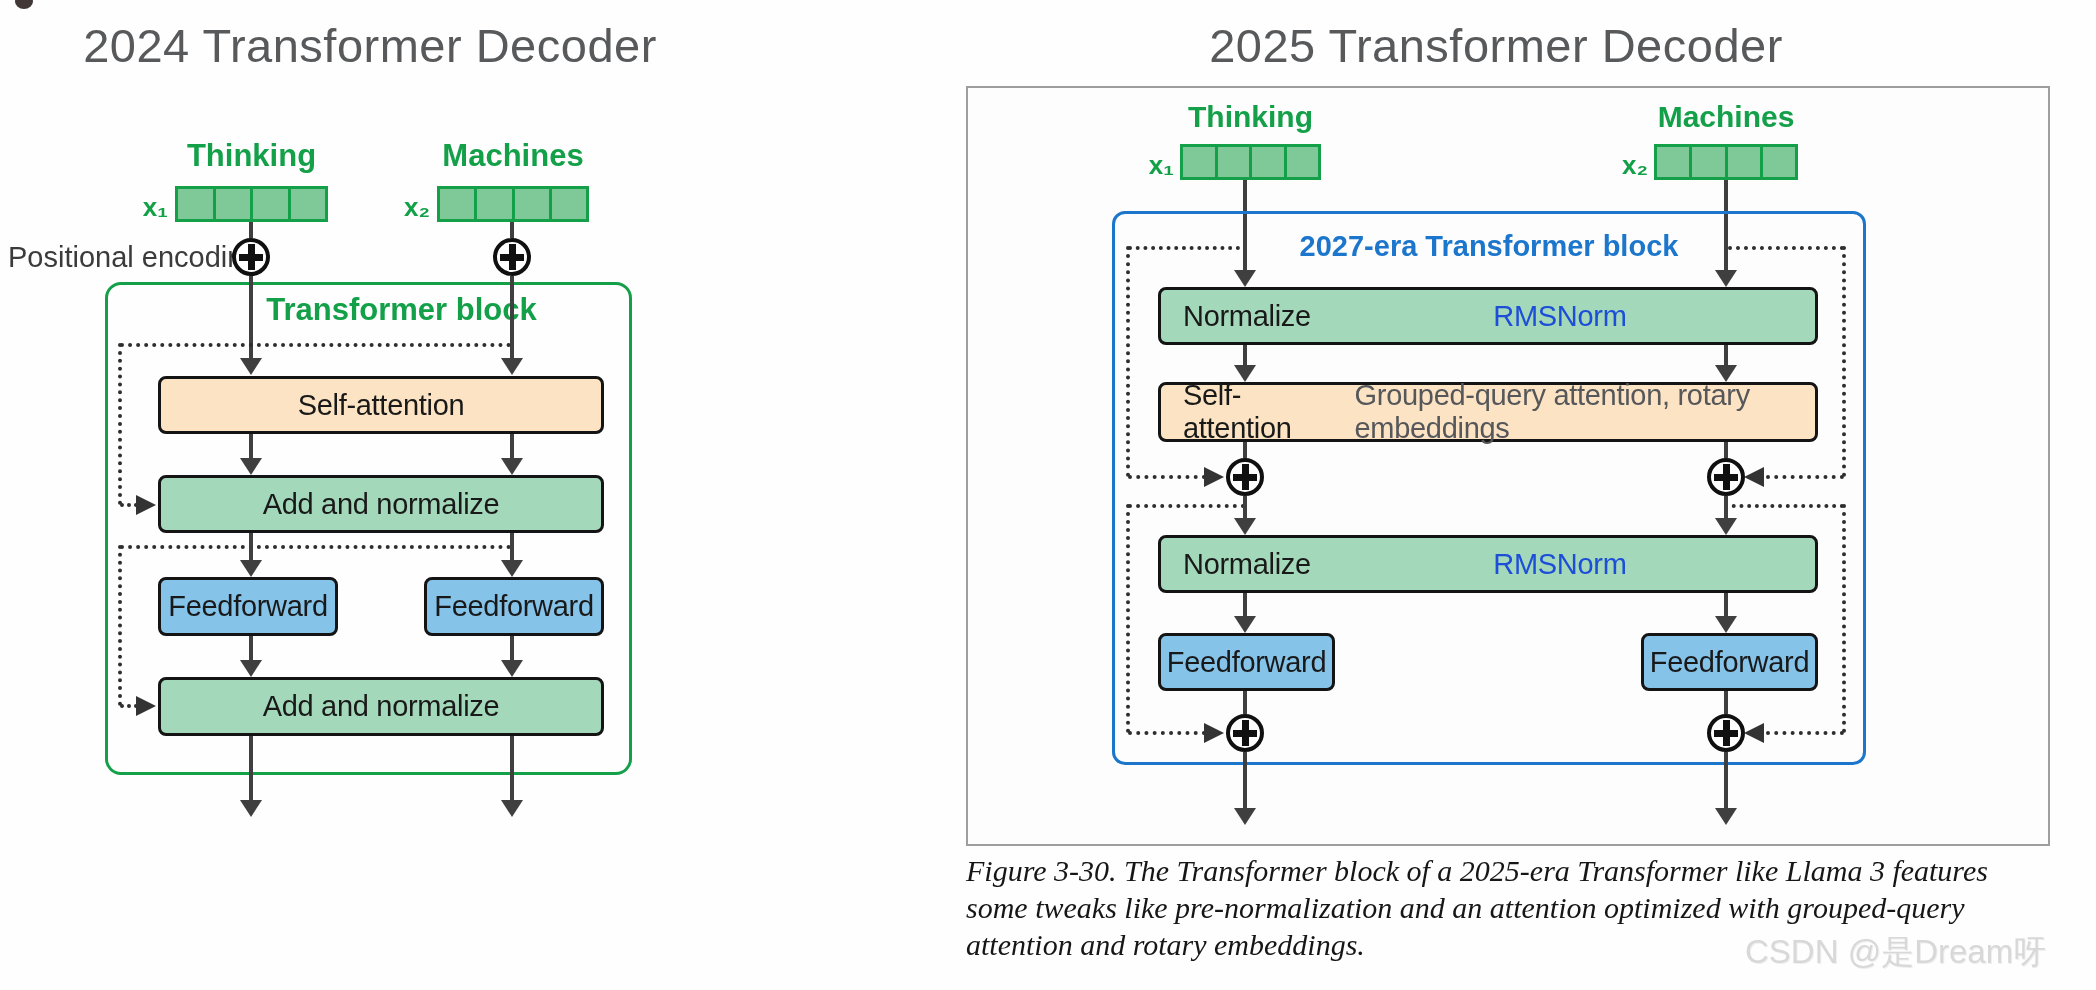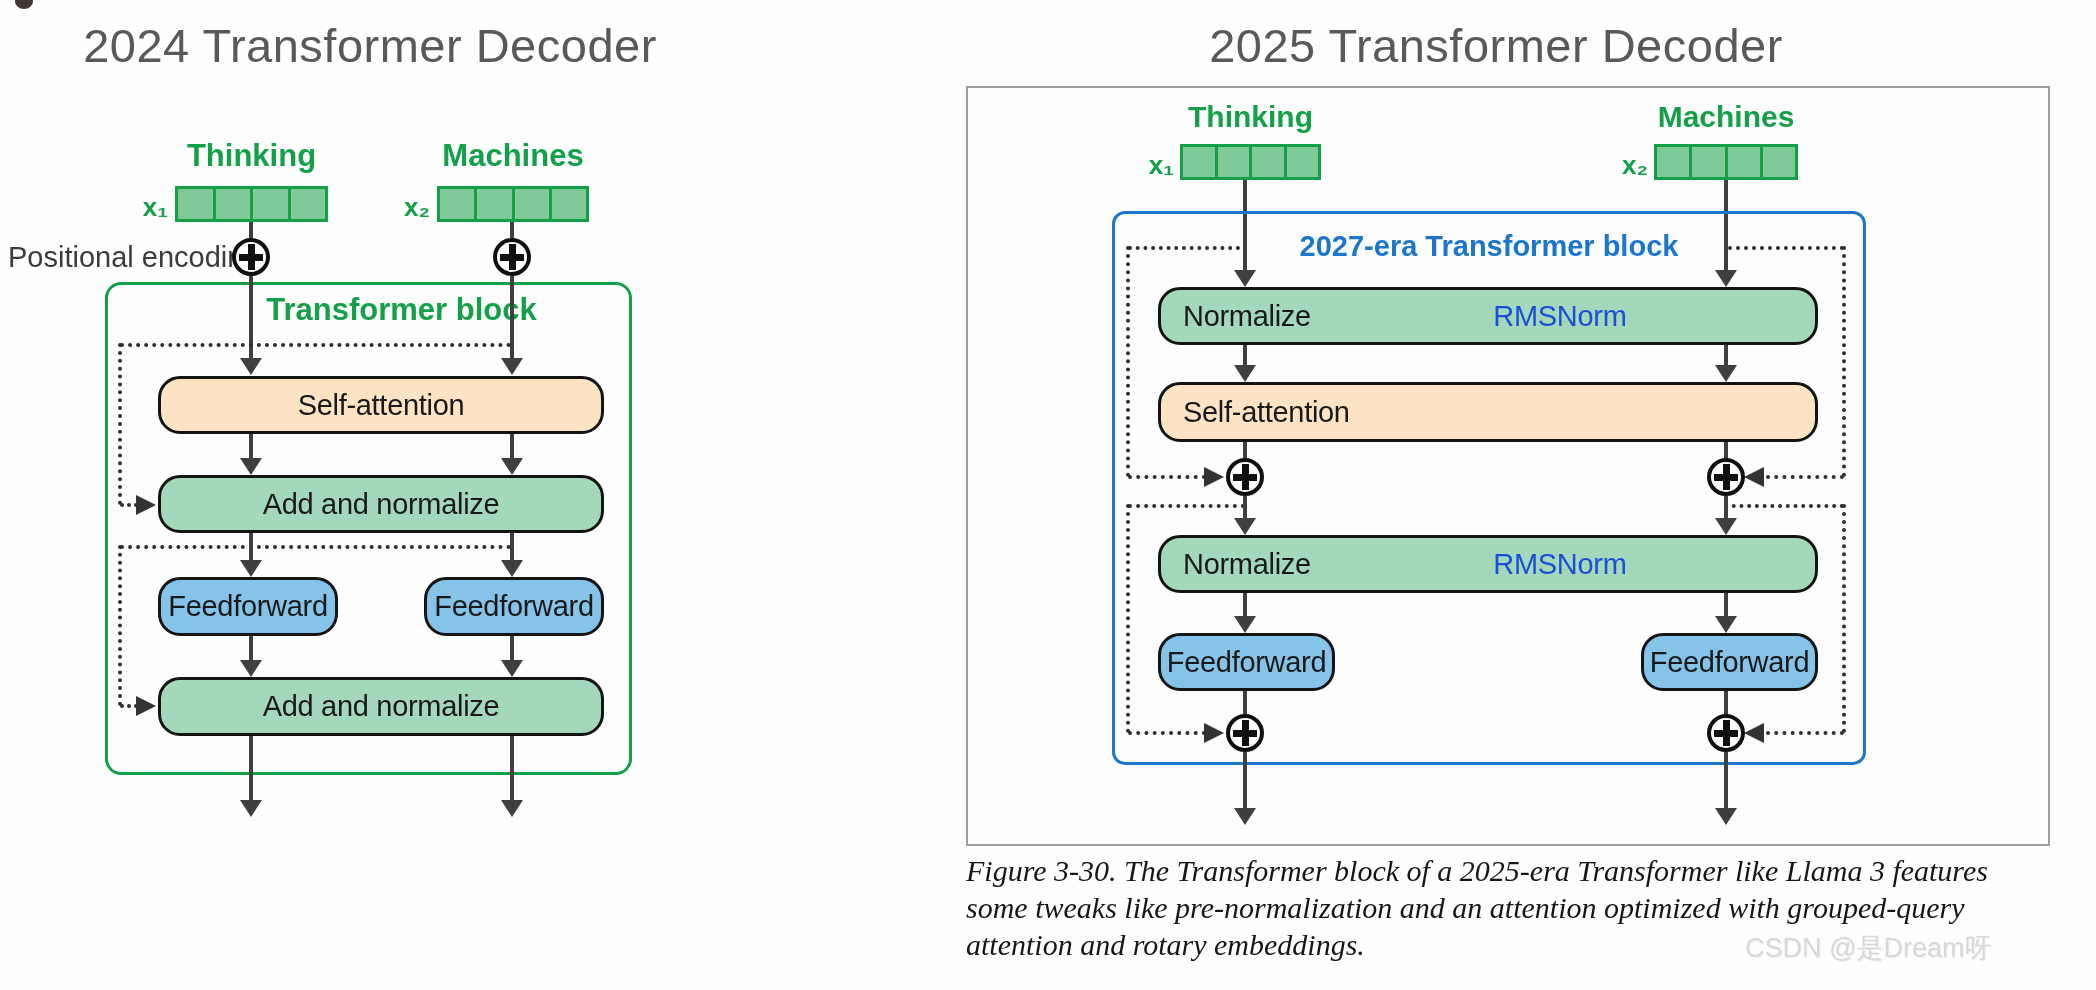--- a/index.html
+++ b/index.html
@@ -19,35 +19,35 @@
   .plus-circle::after{content:"";position:absolute;top:2px;bottom:2px;left:50%;margin-left:-3.5px;width:7px;background:#101010;}
   .vline{position:absolute;width:4px;background:#3f3f3f;}
   .arrow-down{position:absolute;width:0;height:0;border-left:11px solid transparent;
               border-right:11px solid transparent;border-top:17px solid #3f3f3f;}
   .arrow-right{position:absolute;width:0;height:0;border-top:10px solid transparent;
                border-bottom:10px solid transparent;border-left:20px solid #333333;}
   .arrow-left{position:absolute;width:0;height:0;border-top:10px solid transparent;
               border-bottom:10px solid transparent;border-right:20px solid #333333;}
   .dash-h{position:absolute;height:0;border-top:4px dotted #2e2e2e;}
   .dash-v{position:absolute;width:0;border-left:4px dotted #2e2e2e;}
-  .box{position:absolute;border:3px solid #141414;border-radius:22px;display:flex;align-items:center;
+  .box{position:absolute;border:3px solid #141414;border-radius:8px;display:flex;align-items:center;
        justify-content:center;font-size:29px;color:#191919;letter-spacing:-0.3px;box-sizing:border-box;}
   .peach{background:#fbe3c3;}
   .mint{background:#a4d8ba;}
   .bluebox{background:#85c3e9;}
   .box .detail{position:absolute;left:61%;transform:translateX(-50%);color:#1d4ed8;}
   .box.leftalign{justify-content:flex-start;padding-left:22px;}
   .sa-detail{color:#56575a;margin-left:34px;}
   .outline-green{position:absolute;border:3px solid #13a049;border-radius:16px;box-sizing:border-box;}
   .outline-blue{position:absolute;border:3px solid #1b76cc;border-radius:13px;box-sizing:border-box;}
   .outline-gray{position:absolute;border:2.5px solid #9e9e9e;box-sizing:border-box;background:#fdfdfd;}
   .blockline-label{position:absolute;text-align:center;font-weight:bold;}
   .caption{position:absolute;font-family:"Liberation Serif",serif;font-style:italic;font-size:30px;
            color:#161616;line-height:37px;}
-  .watermark{position:absolute;color:#d8d8d8;font-size:27px;text-shadow:1px 1px 0 #efefef;}
+  .watermark{position:absolute;color:#d8d8d8;font-size:33px;text-shadow:1px 1px 0 #efefef;}
   .corner-blob{position:absolute;background:#413737;border-radius:50%;}
 </style>
 </head>
 <body>
 
 <div id="canvas">
 
   <div class="corner-blob" style="left:15px;top:-6px;width:18px;height:15px;"></div>
 
   <div>
@@ -181,20 +181,21 @@
       <span class="detail">RMSNorm</span>
     </div>
 
     <div class="vline" style="left:1243px;top:345px;height:20px;"></div>
     <div class="vline" style="left:1724px;top:345px;height:20px;"></div>
     <div class="arrow-down" style="left:1234px;top:365px;"></div>
     <div class="arrow-down" style="left:1715px;top:365px;"></div>
 
     <div class="box peach leftalign" style="left:1158px;top:382px;width:660px;height:60px;">
       <span>Self-attention</span>
+      <span class="sa-detail">Grouped-query attention, rotary embeddings</span>
     </div>
 
     <div class="vline" style="left:1243px;top:442px;height:16px;"></div>
     <div class="vline" style="left:1724px;top:442px;height:16px;"></div>
     <div class="plus-circle" style="left:1226px;top:458px;"></div>
     <div class="plus-circle" style="left:1707px;top:458px;"></div>
 
     <div class="dash-h" style="left:1128px;top:504px;width:117px;"></div>
     <div class="dash-v" style="left:1126px;top:504px;height:229px;"></div>
     <div class="dash-h" style="left:1128px;top:731px;width:78px;"></div>

